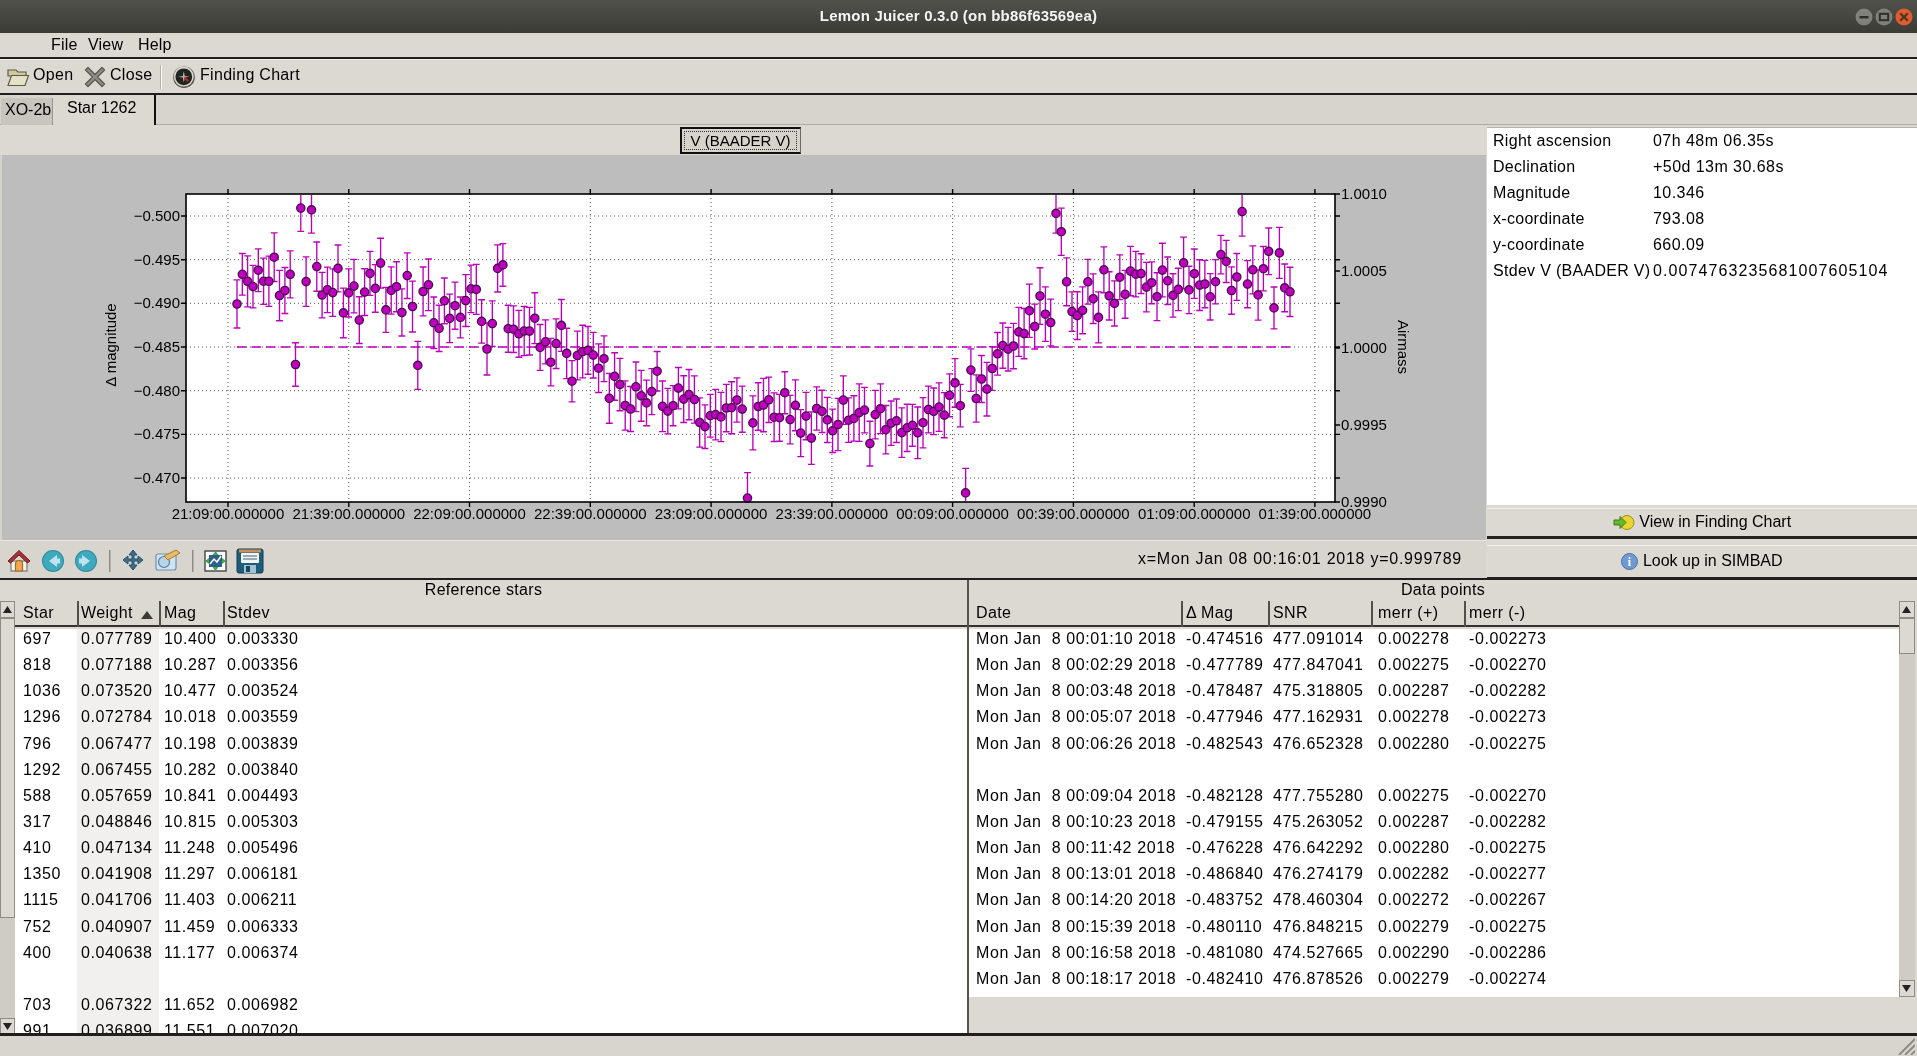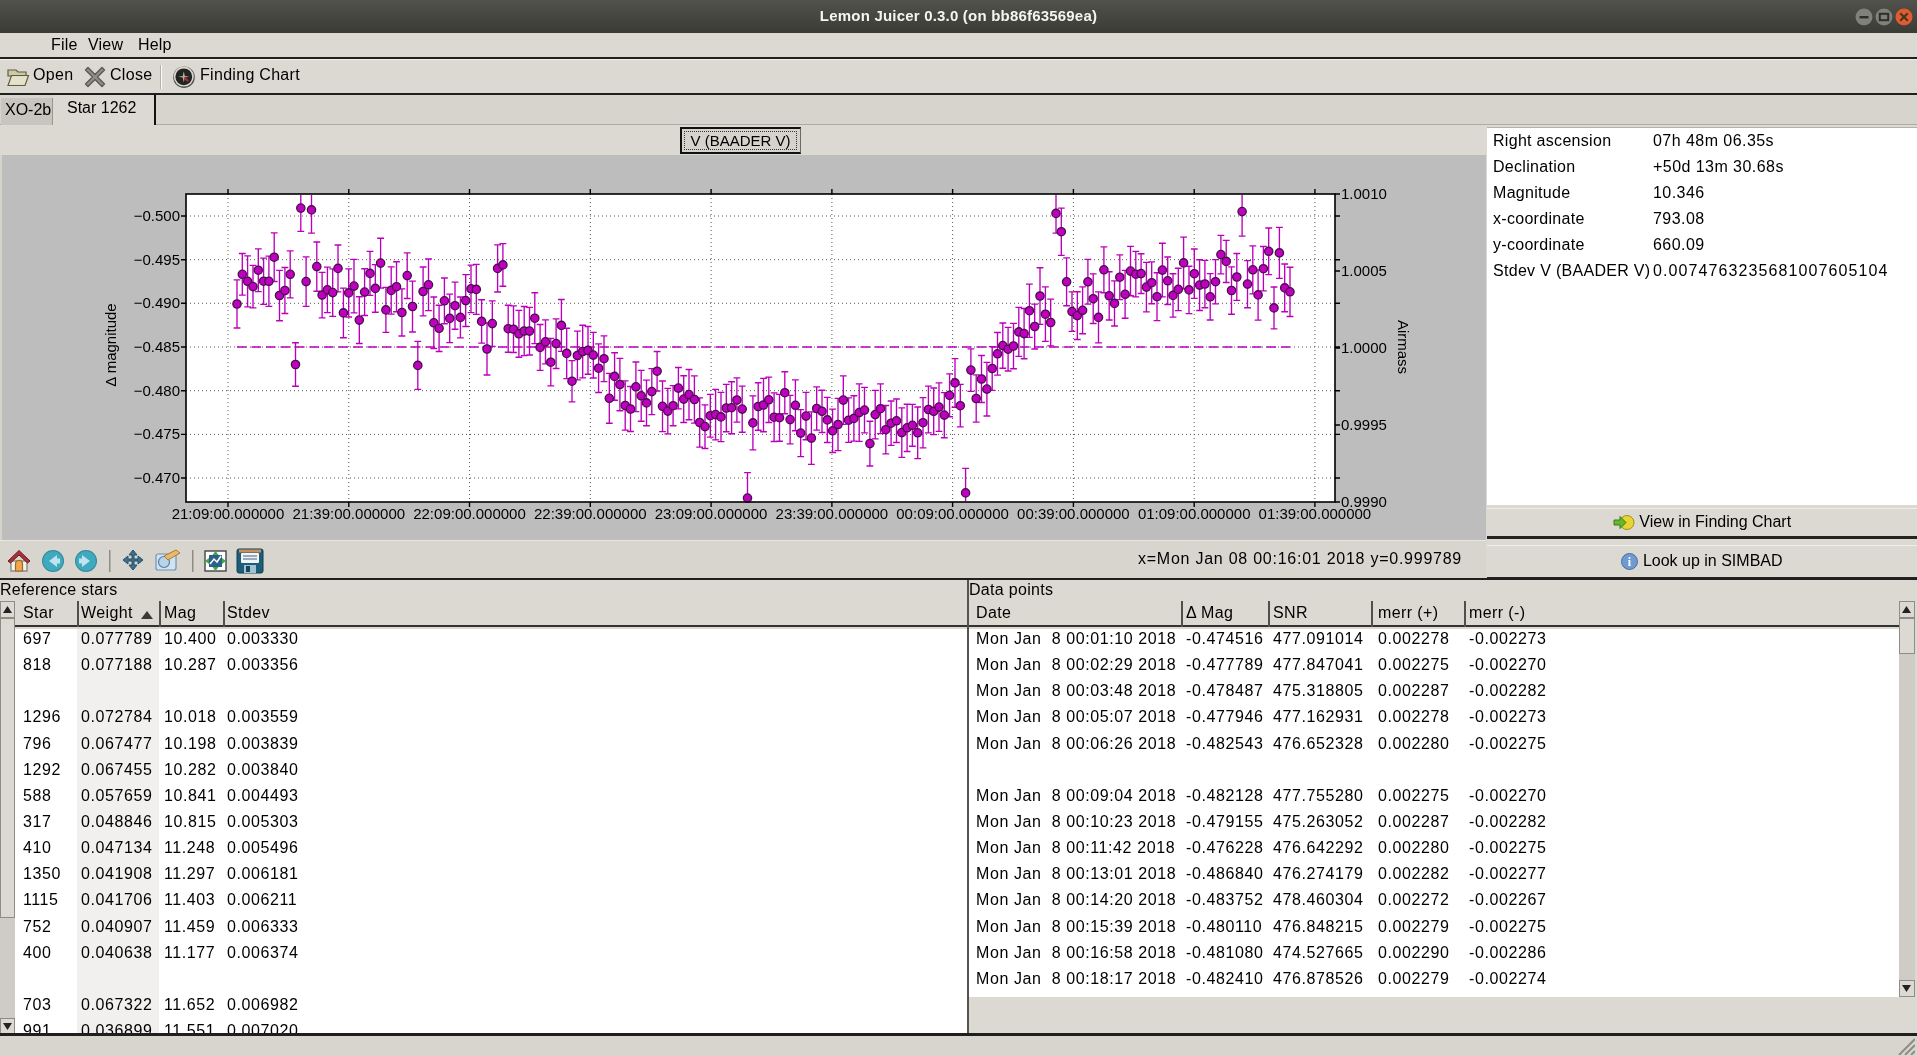--- a/index.html
+++ b/index.html
@@ -27,21 +27,21 @@
 #navstatus { top:9px; right:24px; font-size:16px; letter-spacing:0.75px; }
 #hdivider { left:0; top:578px; width:1917px; height:2px; background:#1f1f1d; }
 #infopanel { left:1487px; top:127px; width:430px; height:378px; background:#fff; border-top:1px solid #b4b1ab; }
 .inflbl { left:6px; font-size:16px; letter-spacing:0.3px; }
 .infval { left:166px; font-size:16px; letter-spacing:0.45px; }
 .btnr { left:1487px; width:430px; background:#dcd9d2; border-top:1px solid #f0eeea; border-bottom:3px solid #23231f; text-align:center; font-size:16px; }
 #btn1 { top:508px; height:31px; line-height:26px; }
 #btn2 { top:545px; height:35px; line-height:29px; }
 .btnlabel { position:relative; top:0px; }
 #bottom { left:0; top:580px; width:1917px; height:455px; background:#dcd9d2; }
-.paneltitle { top:1px; height:20px; font-size:16px; letter-spacing:0.3px; }
+.paneltitle { top:1px; height:20px; font-size:16px; text-align:center; letter-spacing:0.3px; }
 #vdivider { left:967px; top:0px; width:2px; height:455px; background:#55534e; }
 .hdr { top:21px; height:26px; background:#dcd9d2; border-bottom:2px solid #35332f; font-size:16px; }
 .hdrcell { position:absolute; top:3px; letter-spacing:0.4px; }
 .hdrsep { position:absolute; top:0; width:2px; height:26px; background:#514f49; }
 .tbl { background:#fff; overflow:hidden;text-align:right; }
 .row { position:absolute; left:0; width:100%; height:27px; font-size:16px; white-space:pre; }
 .row span { position:absolute; top:4px; letter-spacing:0.6px; }
 #statusbar { left:0; top:1036px; width:1917px; height:20px; background:#d8d5cf; }
 #sline { left:0; top:1033px; width:1917px; height:3px; background:#1f1f1d; }
 svg.abs { display:block; }
@@ -411,20 +411,21 @@
 <span class="hdrcell" style="left:149px">Mag</span>
 <span class="hdrcell" style="left:212px">Stdev</span>
 <div class="hdrsep" style="left:62px"></div>
 <div class="hdrsep" style="left:144px"></div>
 <div class="hdrsep" style="left:208px"></div>
 </div>
 <div class="abs tbl" style="left:15px;top:49px;width:952px;height:404px">
 <div class="abs" style="left:62px;top:0;width:82px;height:404px;background:#f1f0ee"></div>
 <div class="row" style="top:-3px"><span style="left:8px">697</span><span style="left:66px">0.077789</span><span style="left:149px">10.400</span><span style="left:212px">0.003330</span></div>
 <div class="row" style="top:23px"><span style="left:8px">818</span><span style="left:66px">0.077188</span><span style="left:149px">10.287</span><span style="left:212px">0.003356</span></div>
+<div class="row" style="top:49px"><span style="left:8px">1036</span><span style="left:66px">0.073520</span><span style="left:149px">10.477</span><span style="left:212px">0.003524</span></div>
 <div class="row" style="top:75px"><span style="left:8px">1296</span><span style="left:66px">0.072784</span><span style="left:149px">10.018</span><span style="left:212px">0.003559</span></div>
 <div class="row" style="top:102px"><span style="left:8px">796</span><span style="left:66px">0.067477</span><span style="left:149px">10.198</span><span style="left:212px">0.003839</span></div>
 <div class="row" style="top:128px"><span style="left:8px">1292</span><span style="left:66px">0.067455</span><span style="left:149px">10.282</span><span style="left:212px">0.003840</span></div>
 <div class="row" style="top:154px"><span style="left:8px">588</span><span style="left:66px">0.057659</span><span style="left:149px">10.841</span><span style="left:212px">0.004493</span></div>
 <div class="row" style="top:180px"><span style="left:8px">317</span><span style="left:66px">0.048846</span><span style="left:149px">10.815</span><span style="left:212px">0.005303</span></div>
 <div class="row" style="top:206px"><span style="left:8px">410</span><span style="left:66px">0.047134</span><span style="left:149px">11.248</span><span style="left:212px">0.005496</span></div>
 <div class="row" style="top:232px"><span style="left:8px">1350</span><span style="left:66px">0.041908</span><span style="left:149px">11.297</span><span style="left:212px">0.006181</span></div>
 <div class="row" style="top:258px"><span style="left:8px">1115</span><span style="left:66px">0.041706</span><span style="left:149px">11.403</span><span style="left:212px">0.006211</span></div>
 <div class="row" style="top:285px"><span style="left:8px">752</span><span style="left:66px">0.040907</span><span style="left:149px">11.459</span><span style="left:212px">0.006333</span></div>
 <div class="row" style="top:311px"><span style="left:8px">400</span><span style="left:66px">0.040638</span><span style="left:149px">11.177</span><span style="left:212px">0.006374</span></div>

